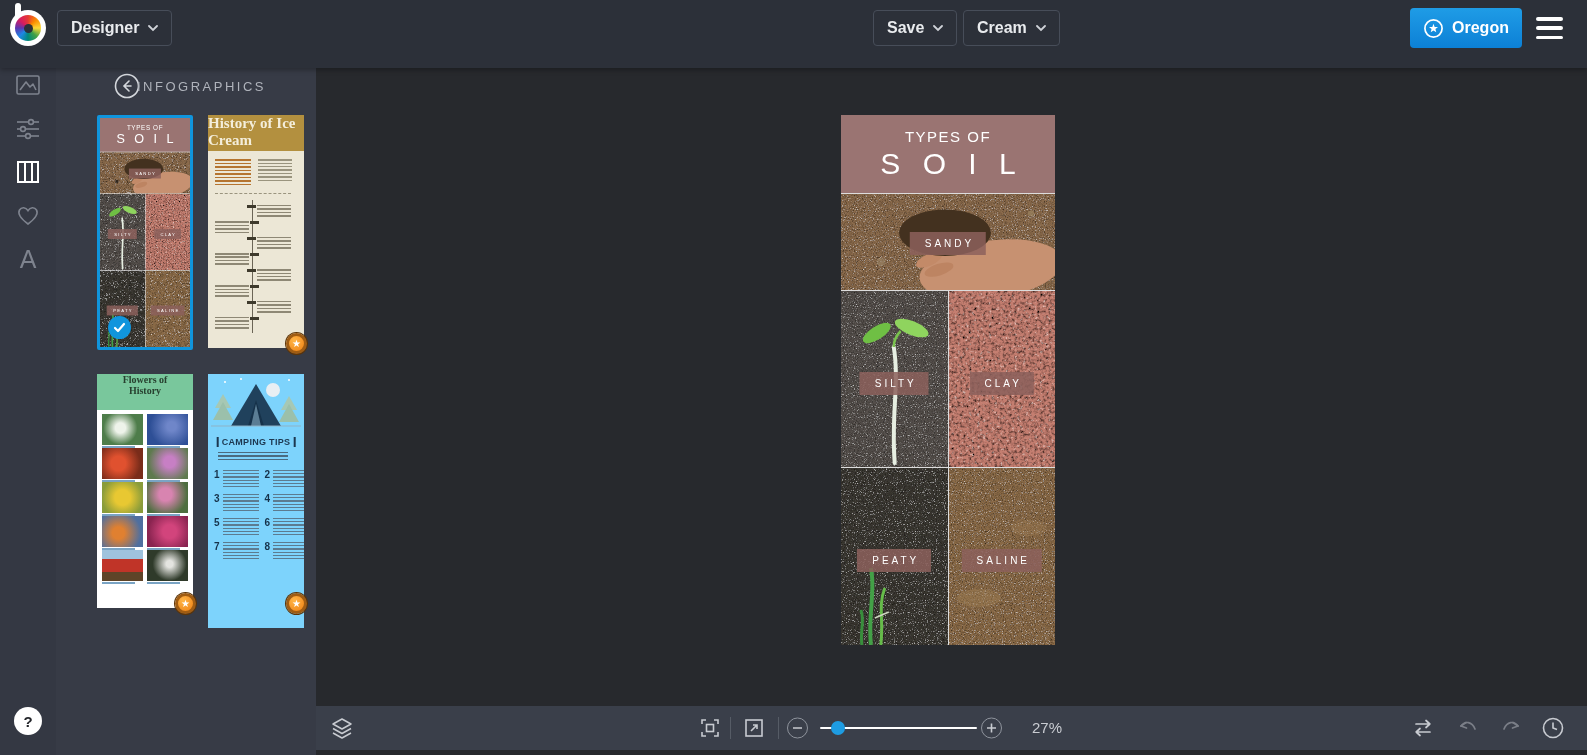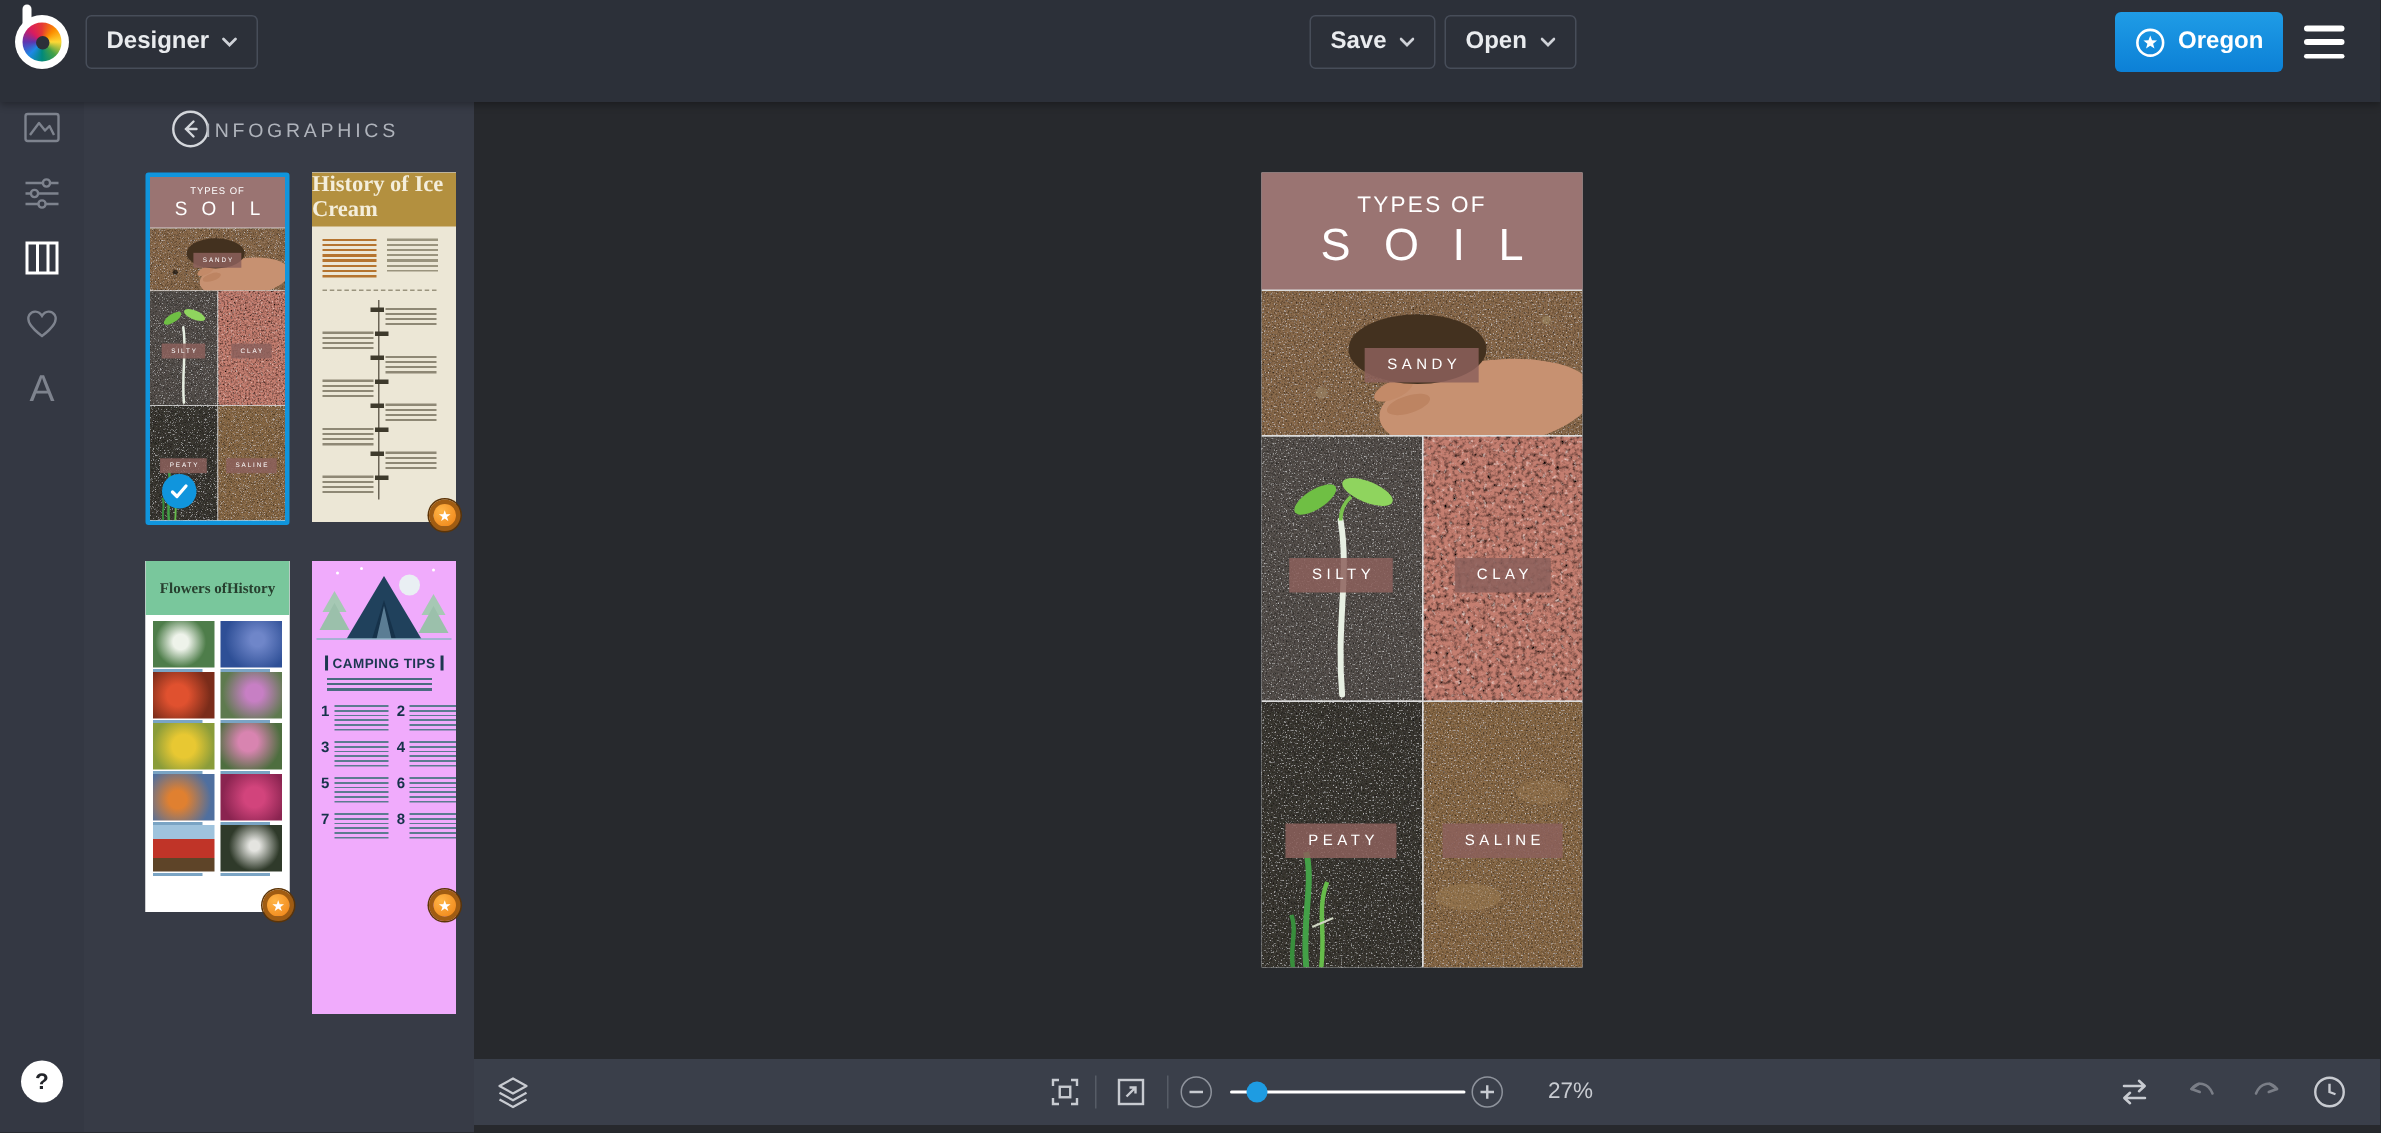--- a/index.html
+++ b/index.html
@@ -67,37 +67,37 @@
 .t-ice .intro-r{position:absolute;left:50px;top:44px;width:34px;height:22px;background:repeating-linear-gradient(180deg,#9a947e 0 1.5px,transparent 1.5px 3.5px)}
 .t-ice .dash{position:absolute;left:7px;top:78px;width:76px;border-top:1px dashed #9a947e}
 .t-ice .tline{position:absolute;left:44px;top:85px;width:1px;height:133px;background:#6b6556}
 .ev{position:absolute;width:34px;height:12px}
 .ev::before{content:"";position:absolute;top:0;width:9px;height:3px;background:#3e3a2c}
 .ev.r{left:49px}.ev.r::before{left:-10px}
 .ev.l{left:7px}.ev.l::before{right:-10px}
 
 
 .t-flw{height:234px;background:#fff;position:relative;overflow:hidden}
-.t-flw .hd{height:36px;background:#79c79c;display:flex;flex-direction:row;align-items:center;justify-content:center;font-family:"Liberation Serif",serif;font-weight:700;color:#27402f;font-size:10px;line-height:11px}
+.t-flw .hd{height:36px;background:#79c79c;display:flex;flex-direction:column;align-items:center;font-family:"Liberation Serif",serif;font-weight:700;color:#27402f;font-size:10px;line-height:11px}
 .t-flw .grid{display:grid;grid-template-columns:1fr 1fr;gap:3px 4px;padding:4px 5px}
 .fl{height:31px;position:relative}
 .fl::after{content:"";position:absolute;left:0;bottom:-3px;width:80%;height:2.5px;background:#7aa4c4}
 .f1{background:radial-gradient(circle at 45% 45%,#eef3ea 18%,#4e7d4a 60%)}
 .f2{background:radial-gradient(circle at 60% 40%,#6f86c9 15%,#2e4f96 70%)}
 .f3{background:radial-gradient(circle at 40% 50%,#e0512f 25%,#7a2c1a 75%)}
 .f4{background:radial-gradient(circle at 55% 45%,#c77fc4 20%,#5e7a4e 75%)}
 .f5{background:radial-gradient(circle at 50% 50%,#e8c832 30%,#8a9c3a 80%)}
 .f6{background:radial-gradient(circle at 45% 40%,#d884b0 22%,#4e6e3f 75%)}
 .f7{background:radial-gradient(circle at 40% 55%,#e08030 20%,#4f6f9f 75%)}
 .f8{background:radial-gradient(circle at 55% 50%,#d2447c 25%,#8a2450 78%)}
 .f9{background:linear-gradient(180deg,#9fc3dd 0 30%,#c03428 30% 72%,#5e4428 72%)}
 .f10{background:radial-gradient(circle at 55% 45%,#e4e4e0 12%,#2f3a2a 60%)}
 
 
-.t-cmp{height:302px;background:#f0abfc;position:relative;overflow:hidden}
+.t-cmp{height:254px;background:#7dd3fc;position:relative;overflow:hidden}
 .t-cmp .ttl{position:absolute;left:50%;top:63px;transform:translateX(-50%);color:#1c3750;font-size:9px;font-weight:700;letter-spacing:.3px;border-left:2px solid #1c3750;border-right:2px solid #1c3750;padding:0 3px;white-space:nowrap}
 .t-cmp .sub{position:absolute;left:10px;top:78px;width:70px;height:10px;background:repeating-linear-gradient(180deg,#4a6b80 0 1.5px,transparent 1.5px 3.5px)}
 .tips{position:absolute;left:6px;top:96px;right:4px;display:grid;grid-template-columns:1fr 1fr;gap:7px 6px}
 .tip{display:flex;gap:3px}
 .tip .num{font-size:10px;font-weight:700;color:#16324a;line-height:10px}
 .tip .tx{flex:1}
 .tip .tx .h{width:26px;height:2.5px;background:#1c3750;margin-bottom:2px}
 .tip .tx .b{width:36px;height:17px;background:repeating-linear-gradient(180deg,#5c7b90 0 1.2px,transparent 1.2px 3.2px)}
 
 
@@ -151,21 +151,21 @@
         <path d="M1 3 L5 7 L9 3" fill="none" stroke="#cfd2d8" stroke-width="1.8" stroke-linecap="round"></path>
       </svg>
   </button>
   <button class="tb-btn" style="left:873px">
     <span>Save</span>
     <svg class="chev" viewBox="0 0 10 10">
         <path d="M1 3 L5 7 L9 3" fill="none" stroke="#cfd2d8" stroke-width="1.8" stroke-linecap="round"></path>
       </svg>
   </button>
   <button class="tb-btn" style="left:963px">
-    <span>Open</span>
+    <span>Cream</span>
     <svg class="chev" viewBox="0 0 10 10">
         <path d="M1 3 L5 7 L9 3" fill="none" stroke="#cfd2d8" stroke-width="1.8" stroke-linecap="round"></path>
       </svg>
   </button>
   <button class="upgrade">
     <svg width="21" height="21" viewBox="0 0 22 22">
       <circle cx="11" cy="11" r="9" fill="none" stroke="#fff" stroke-width="1.8"></circle>
       <polygon fill="#fff" points="11,6 12.23,9.3 15.76,9.45 13.0,11.65 13.94,15.05 11,13.1 8.06,15.05 9.0,11.65 6.24,9.45 9.77,9.3"></polygon>
     </svg>
     <span>Oregon</span>

